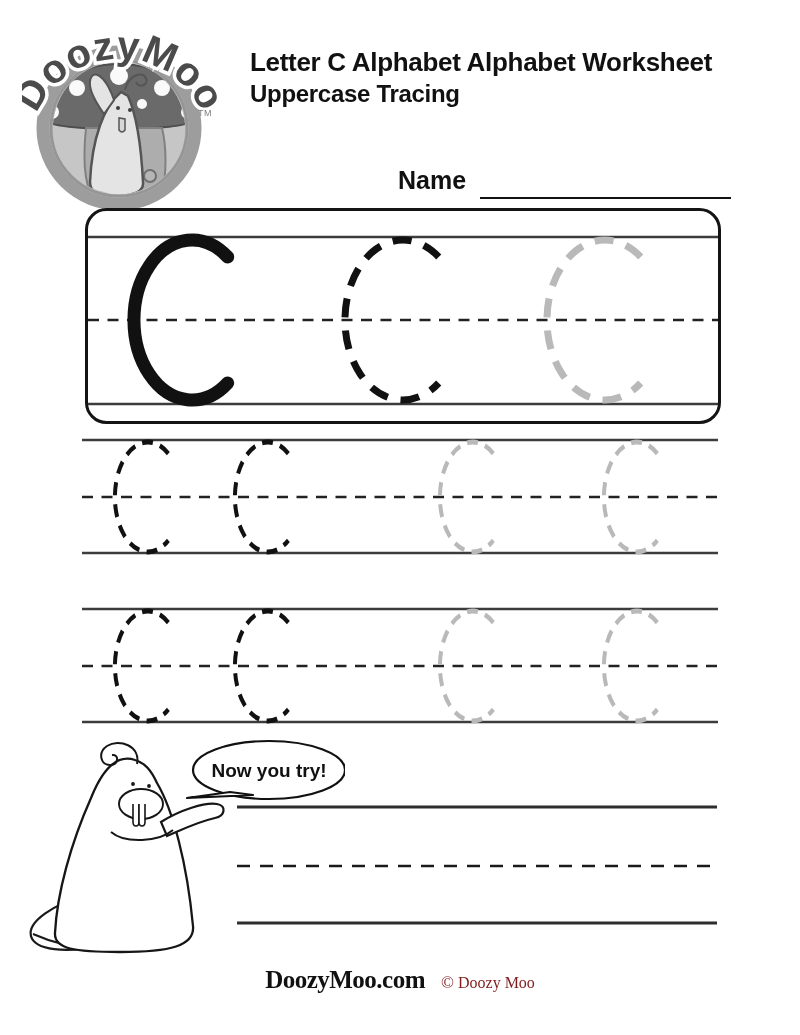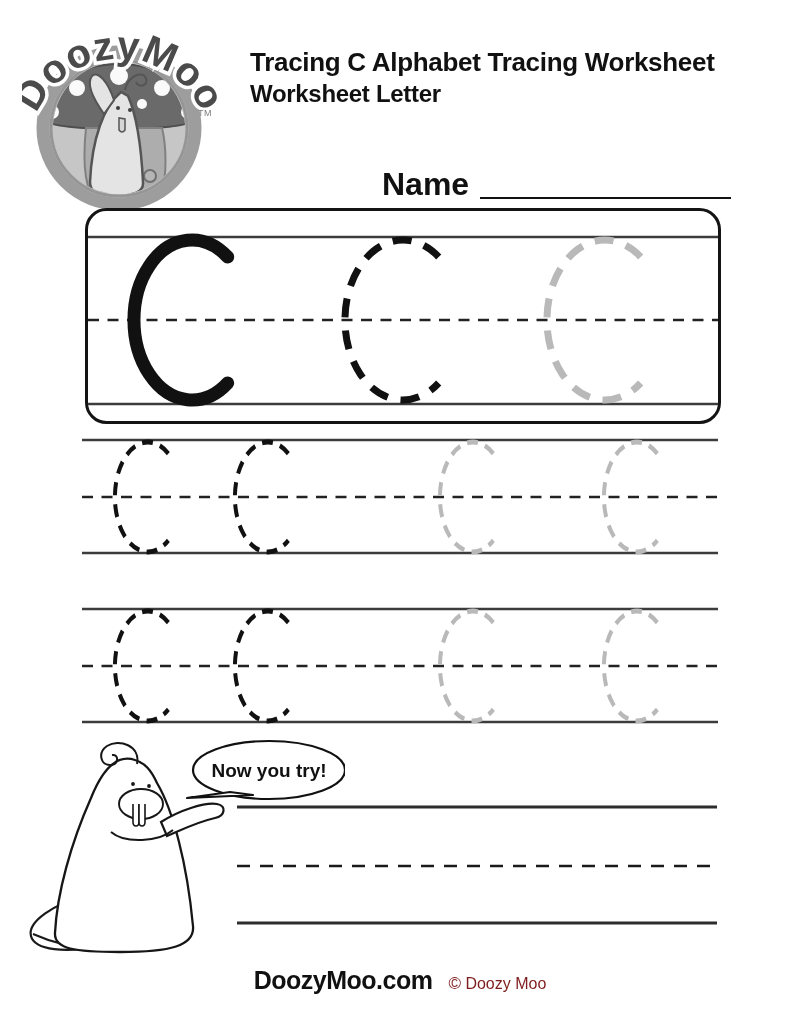--- a/index.html
+++ b/index.html
@@ -6,36 +6,36 @@
   .page{
     position:relative;width:800px;height:1035px;background:#ffffff;overflow:hidden;
     font-family:"Liberation Sans",sans-serif;color:#111;
   }
   .abs{position:absolute;}
   
   .title-block{left:250px;top:46px;width:520px;line-height:1.28;}
   .title-line1{font-size:26px;font-weight:700;letter-spacing:-0.3px;white-space:nowrap;}
   .title-line2{font-size:24px;font-weight:700;letter-spacing:-0.3px;}
   
-  .name-label{left:382px;top:166px;font-size:32px;font-weight:600;}
+  .name-label{left:398px;top:166px;font-size:25px;font-weight:600;}
   .name-line{left:480px;top:168px;width:251px;height:29px;border-bottom:2.5px solid #121212;}
   
   .solid-black{stroke:#111111;stroke-width:13px;stroke-linecap:round;fill:none;}
   .dashed-black{stroke:#111111;stroke-width:7px;stroke-dasharray:19 13;fill:none;}
   .dashed-gray{stroke:#b9b9b9;stroke-width:7px;stroke-dasharray:19 13;fill:none;}
   .guide-solid{stroke:#3c3c3c;stroke-width:2.4px;}
   .guide-dashed{stroke:#222222;stroke-width:2.4px;stroke-dasharray:11 8.5;}
   .write-solid{stroke:#2d2d2d;stroke-width:3px;}
   .write-dashed{stroke:#1a1a1a;stroke-width:2.6px;stroke-dasharray:13 10;}
   svg text{font-family:"Liberation Sans",sans-serif;}
   .bubble-text{font-size:19px;font-weight:700;fill:#111;}
   .brand-text{font-size:40px;font-weight:700;fill:#4b4b4b;stroke:#ffffff;stroke-width:7px;paint-order:stroke;letter-spacing:1px;}
   .tm-text{font-size:9px;fill:#7e7e7e;letter-spacing:0.5px;}
   
-  .footer{left:0;top:966px;width:800px;display:flex;justify-content:center;align-items:baseline;gap:16px;}
+  .footer{left:0;top:966px;width:800px;display:flex;justify-content:center;align-items:baseline;gap:16px;font-family:Liberation Serif, serif;}
   .footer-site{font-size:25px;font-weight:700;letter-spacing:-0.5px;}
   .footer-copy{font-size:16px;font-weight:400;color:#7f1d1d;}
   .footer-copy .csym{font-size:17px;}
 </style>
 </head>
 <body>
 
 <div class="page">
 
   <svg class="abs" style="left:22px;top:16px;" width="195" height="200" viewBox="0 0 195 200" aria-hidden="true">
@@ -70,22 +70,22 @@
       <path d="M 97,102 L 97,114 Q 100,118 103,114 L 103,103 Z" fill="#d6d6d6" stroke="#555555" stroke-width="1.5"></path>
     </g>
 
     <text class="brand-text" text-anchor="middle">
       <textPath href="#brandArc" startOffset="50%">DoozyMoo</textPath>
     </text>
     <text class="tm-text" x="176" y="100">TM</text>
   </svg>
 
   <div class="abs title-block">
-    <div class="title-line1">Tracing C Alphabet Tracing Worksheet</div>
-    <div class="title-line2">Worksheet Letter</div>
+    <div class="title-line1">Letter C Alphabet Alphabet Worksheet</div>
+    <div class="title-line2">Uppercase Tracing</div>
   </div>
 
   <div class="abs name-label">Name</div>
   <div class="abs name-line"></div>
 
   <svg class="abs" style="left:85px;top:208px;" width="636" height="216" viewBox="0 0 636 216">
     <defs>
       <path id="glyphC" d="M 35.7,-63 A 58,80 0 1 0 35.7,63" fill="none"></path>
     </defs>
     <rect x="1.5" y="1.5" width="633" height="213" rx="20" fill="none" stroke="#141414" stroke-width="3"></rect>

